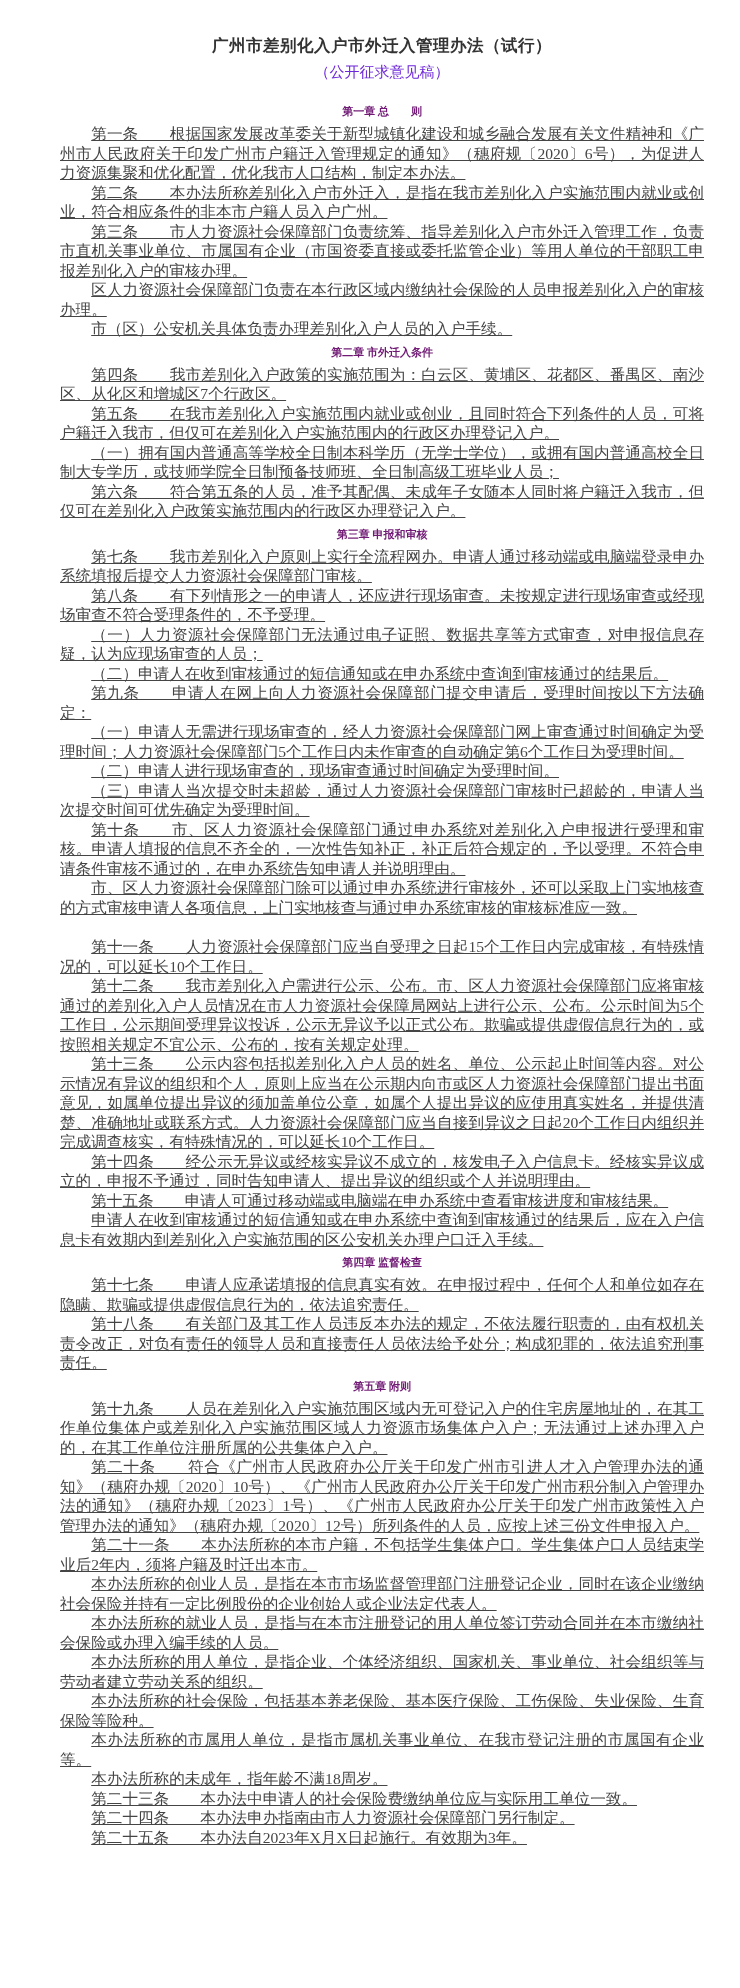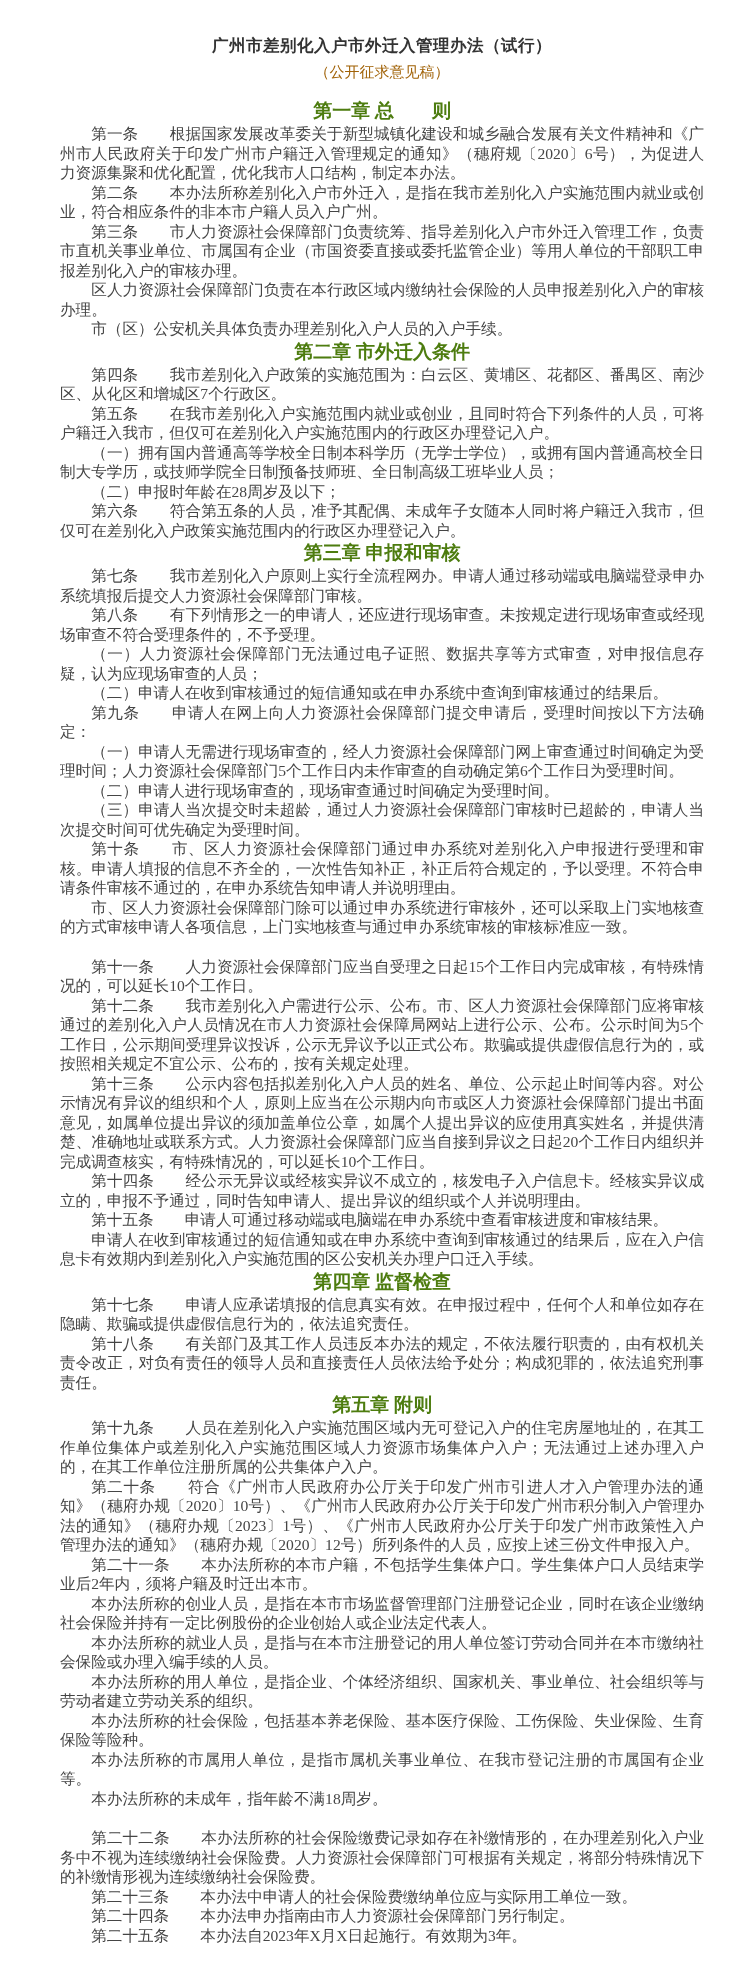--- a/index.html
+++ b/index.html
@@ -25,35 +25,36 @@
     font-weight: bold;
     font-size: 16.5px;
     line-height: 24px;
     color: #333333;
     letter-spacing: 0.5px;
   }
   .doc-subtitle {
     text-align: center;
     font-size: 15px;
     line-height: 28px;
-    color: #a16207;
+    color: #6d28d9;
     margin-bottom: 12px;
   }
   .chapter-heading {
     text-align: center;
     font-weight: bold;
-    font-size: 19px;
+    font-size: 11px;
     line-height: 26px;
-    color: #4d7c0f;
+    color: #701a75;
   }
   .para {
     margin: 0;
     text-indent: 2em;
     text-align: justify;
     word-break: break-all;
+    text-decoration: underline;
   }
   .para.gap-before {
     margin-top: 20px;
   }
 </style>
 </head>
 <body>
 
 <div class="page">
   <div class="doc-title">广州市差别化入户市外迁入管理办法（试行）</div>
@@ -62,21 +63,20 @@
       <div class="chapter-heading">第一章 总　　则</div>
       <p class="para">第一条　　根据国家发展改革委关于新型城镇化建设和城乡融合发展有关文件精神和《广州市人民政府关于印发广州市户籍迁入管理规定的通知》（穗府规〔2020〕6号），为促进人力资源集聚和优化配置，优化我市人口结构，制定本办法。</p>
       <p class="para">第二条　　本办法所称差别化入户市外迁入，是指在我市差别化入户实施范围内就业或创业，符合相应条件的非本市户籍人员入户广州。</p>
       <p class="para">第三条　　市人力资源社会保障部门负责统筹、指导差别化入户市外迁入管理工作，负责市直机关事业单位、市属国有企业（市国资委直接或委托监管企业）等用人单位的干部职工申报差别化入户的审核办理。</p>
       <p class="para">区人力资源社会保障部门负责在本行政区域内缴纳社会保险的人员申报差别化入户的审核办理。</p>
       <p class="para">市（区）公安机关具体负责办理差别化入户人员的入户手续。</p>
       <div class="chapter-heading">第二章 市外迁入条件</div>
       <p class="para">第四条　　我市差别化入户政策的实施范围为：白云区、黄埔区、花都区、番禺区、南沙区、从化区和增城区7个行政区。</p>
       <p class="para">第五条　　在我市差别化入户实施范围内就业或创业，且同时符合下列条件的人员，可将户籍迁入我市，但仅可在差别化入户实施范围内的行政区办理登记入户。</p>
       <p class="para">（一）拥有国内普通高等学校全日制本科学历（无学士学位），或拥有国内普通高校全日制大专学历，或技师学院全日制预备技师班、全日制高级工班毕业人员；</p>
-      <p class="para">（二）申报时年龄在28周岁及以下；</p>
       <p class="para">第六条　　符合第五条的人员，准予其配偶、未成年子女随本人同时将户籍迁入我市，但仅可在差别化入户政策实施范围内的行政区办理登记入户。</p>
       <div class="chapter-heading">第三章 申报和审核</div>
       <p class="para">第七条　　我市差别化入户原则上实行全流程网办。申请人通过移动端或电脑端登录申办系统填报后提交人力资源社会保障部门审核。</p>
       <p class="para">第八条　　有下列情形之一的申请人，还应进行现场审查。未按规定进行现场审查或经现场审查不符合受理条件的，不予受理。</p>
       <p class="para">（一）人力资源社会保障部门无法通过电子证照、数据共享等方式审查，对申报信息存疑，认为应现场审查的人员；</p>
       <p class="para">（二）申请人在收到审核通过的短信通知或在申办系统中查询到审核通过的结果后。</p>
       <p class="para">第九条　　申请人在网上向人力资源社会保障部门提交申请后，受理时间按以下方法确定：</p>
       <p class="para">（一）申请人无需进行现场审查的，经人力资源社会保障部门网上审查通过时间确定为受理时间；人力资源社会保障部门5个工作日内未作审查的自动确定第6个工作日为受理时间。</p>
       <p class="para">（二）申请人进行现场审查的，现场审查通过时间确定为受理时间。</p>
       <p class="para">（三）申请人当次提交时未超龄，通过人力资源社会保障部门审核时已超龄的，申请人当次提交时间可优先确定为受理时间。</p>
@@ -94,18 +94,17 @@
       <div class="chapter-heading">第五章 附则</div>
       <p class="para">第十九条　　人员在差别化入户实施范围区域内无可登记入户的住宅房屋地址的，在其工作单位集体户或差别化入户实施范围区域人力资源市场集体户入户；无法通过上述办理入户的，在其工作单位注册所属的公共集体户入户。</p>
       <p class="para">第二十条　　符合《广州市人民政府办公厅关于印发广州市引进人才入户管理办法的通知》（穗府办规〔2020〕10号）、《广州市人民政府办公厅关于印发广州市积分制入户管理办法的通知》（穗府办规〔2023〕1号）、《广州市人民政府办公厅关于印发广州市政策性入户管理办法的通知》（穗府办规〔2020〕12号）所列条件的人员，应按上述三份文件申报入户。</p>
       <p class="para">第二十一条　　本办法所称的本市户籍，不包括学生集体户口。学生集体户口人员结束学业后2年内，须将户籍及时迁出本市。</p>
       <p class="para">本办法所称的创业人员，是指在本市市场监督管理部门注册登记企业，同时在该企业缴纳社会保险并持有一定比例股份的企业创始人或企业法定代表人。</p>
       <p class="para">本办法所称的就业人员，是指与在本市注册登记的用人单位签订劳动合同并在本市缴纳社会保险或办理入编手续的人员。</p>
       <p class="para">本办法所称的用人单位，是指企业、个体经济组织、国家机关、事业单位、社会组织等与劳动者建立劳动关系的组织。</p>
       <p class="para">本办法所称的社会保险，包括基本养老保险、基本医疗保险、工伤保险、失业保险、生育保险等险种。</p>
       <p class="para">本办法所称的市属用人单位，是指市属机关事业单位、在我市登记注册的市属国有企业等。</p>
       <p class="para">本办法所称的未成年，指年龄不满18周岁。</p>
-      <p class="para gap-before">第二十二条　　本办法所称的社会保险缴费记录如存在补缴情形的，在办理差别化入户业务中不视为连续缴纳社会保险费。人力资源社会保障部门可根据有关规定，将部分特殊情况下的补缴情形视为连续缴纳社会保险费。</p>
       <p class="para">第二十三条　　本办法中申请人的社会保险费缴纳单位应与实际用工单位一致。</p>
       <p class="para">第二十四条　　本办法申办指南由市人力资源社会保障部门另行制定。</p>
       <p class="para">第二十五条　　本办法自2023年X月X日起施行。有效期为3年。</p>
     </div>
 </div>
 
 </body></html>

